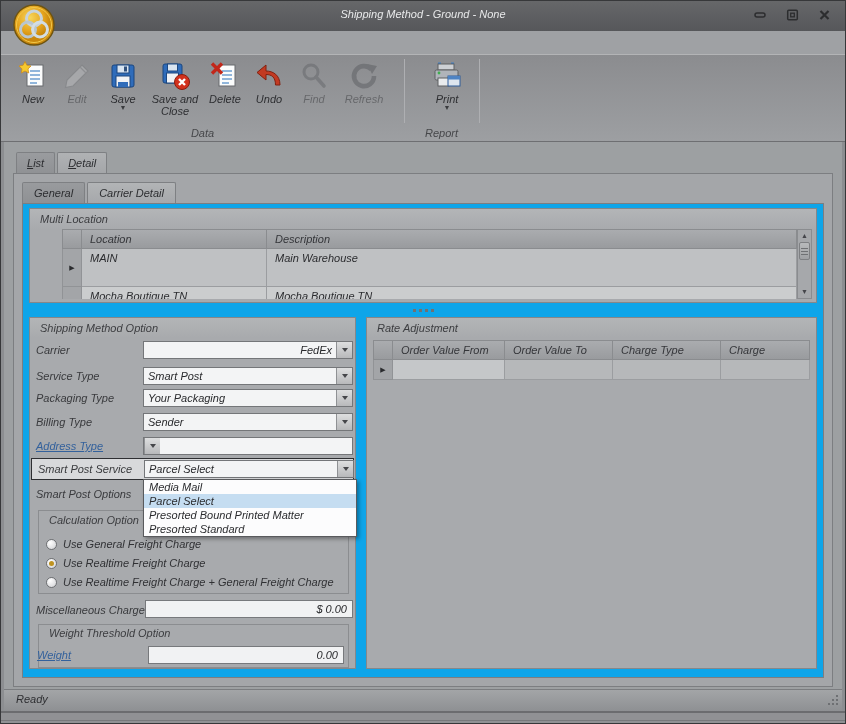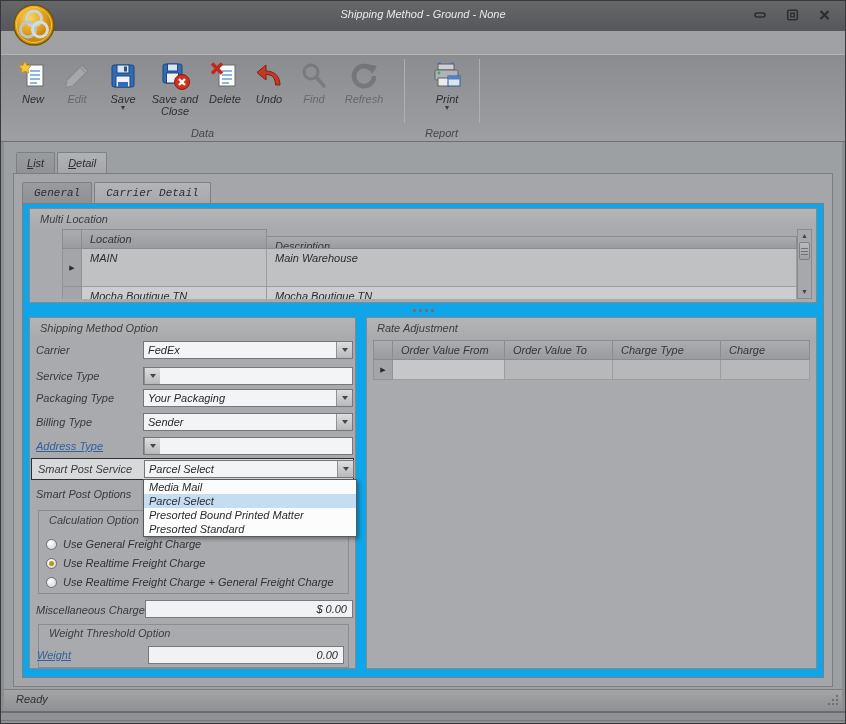--- a/index.html
+++ b/index.html
@@ -33,21 +33,21 @@
   .rb-grp{position:absolute;bottom:1px;height:14px;line-height:14px;text-align:center;color:#46474a;}
 
   
   .frame{position:absolute;top:141px;bottom:12px;left:0;right:0;background:#9da0a2;border-left:3px solid #8c8e91;border-right:3px solid #8c8e91;}
   .vtabs{position:absolute;top:10px;left:12px;display:flex;}
   .vtab{height:21px;line-height:20px;padding:0 10px;margin-right:2px;color:#2c2d30;background:linear-gradient(#9a9c9f,#909295);border:1px solid #7e8083;border-bottom:0;border-radius:2px 2px 0 0;}
   .vtab.active{background:linear-gradient(#b0b2b4,#a4a6a9);}
   .vtab .acc{text-decoration:underline;}
 
   .detail-panel{position:absolute;top:31px;left:9px;right:9px;bottom:24px;border:1px solid #7c7e81;background:#a4a6a9;}
-  .dtabs{position:absolute;top:8px;left:8px;display:flex;font-family:Liberation Mono, monospace;}
+  .dtabs{position:absolute;top:8px;left:8px;display:flex;}
   .dtab{height:21px;line-height:20px;padding:0 11px;margin-right:2px;color:#2c2d30;background:linear-gradient(#999b9e,#8f9194);border:1px solid #7e8083;border-bottom:0;border-radius:2px 2px 0 0;}
   .dtab.active{background:linear-gradient(#b2b4b6,#a6a8ab);}
   .carrier-panel{position:absolute;top:29px;left:8px;right:8px;bottom:8px;border:1px solid #7c7e81;background:#0ea5e9;padding:4px 6px;}
 
   
   .gbox{border:1px solid #85878a;background:#a8aaad;position:relative;}
   .gb-h{height:20px;line-height:20px;padding-left:10px;color:#3c3d40;background:linear-gradient(#b3b5b7,#a8aaad);}
 
   
   .grid-h{display:flex;height:20px;}
@@ -272,21 +272,21 @@
 
       <div class="carrier-panel">
 
         <div class="gbox ml-box">
           <div class="gb-h">Multi Location</div>
           <div class="ml-gridwrap">
             <div class="ml-clip">
               <div class="grid-h">
                 <div class="gh-cell gh-ind"></div>
                 <div class="gh-cell" style="width:185px;">Location</div>
-                <div class="gh-cell" style="flex:1;margin-top:7px;">Description</div>
+                <div class="gh-cell" style="flex:1;">Description</div>
               </div>
               <div class="grid-r">
                 <div class="gr-ind">▶</div>
                 <div class="gr-cell" style="width:185px;background:#bfc1c3;">MAIN</div>
                 <div class="gr-cell" style="flex:1;background:#bfc1c3;">Main Warehouse</div>
               </div>
               <div class="grid-r">
                 <div class="gr-ind"></div>
                 <div class="gr-cell" style="width:185px;background:#cbcdce;">Mocha Boutique TN</div>
                 <div class="gr-cell" style="flex:1;background:#cbcdce;">Mocha Boutique TN</div>
@@ -315,33 +315,34 @@
             <i></i>
             <i></i>
             <i></i>
           </div>
 
         <div class="cols">
 
           <div class="gbox lpanel">
             <div class="gb-h">Shipping Method Option</div>
 
-            <div class="frow" style="top:22px;">
+            <div class="frow" style="top:22px;text-align:right;">
               <div class="flabel">Carrier</div>
               <div class="combo">
                 <div class="combo-t">FedEx</div>
                 <div class="combo-b">
                     <i></i>
                   </div>
               </div>
             </div>
 
             <div class="frow" style="top:48px;">
               <div class="flabel">Service Type</div>
               <div class="combo">
+                <div class="combo-t">Smart Post</div>
                 <div class="combo-b">
                     <i></i>
                   </div>
               </div>
             </div>
 
             <div class="frow" style="top:70px;">
               <div class="flabel">Packaging Type</div>
               <div class="combo">
                 <div class="combo-t">Your Packaging</div>

